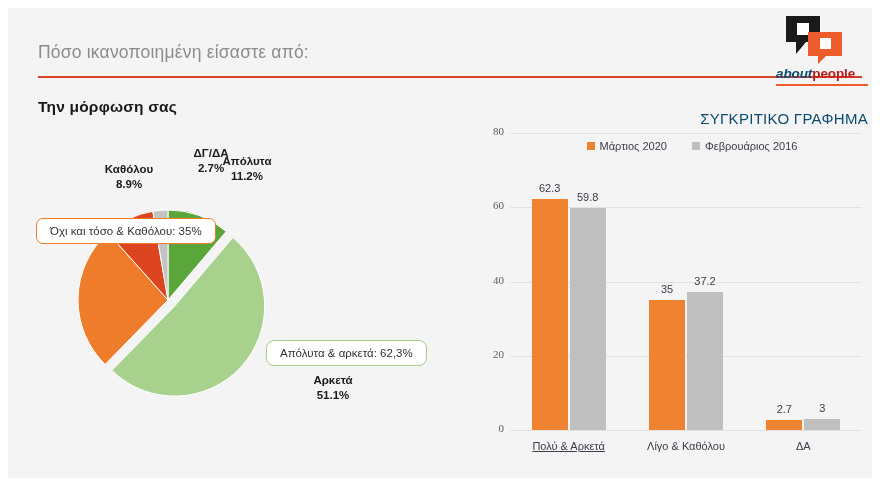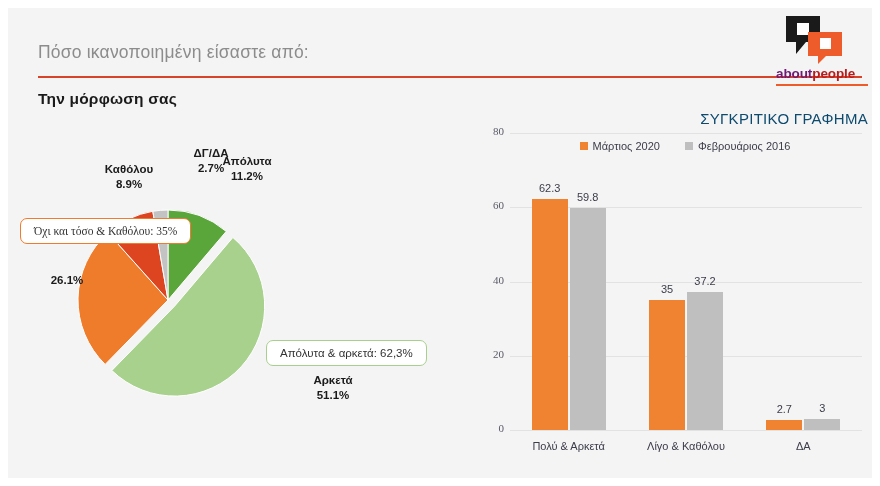--- a/index.html
+++ b/index.html
@@ -42,21 +42,21 @@
     position: absolute;
     left: 30px;
     top: 68px;
     width: 824px;
     height: 2px;
     background: #d8442a;
   }
   .header-subject {
     position: absolute;
     left: 30px;
-    top: 82px;
+    top: 90px;
     font-size: 15.5px;
     font-weight: bold;
     color: #1a1a1a;
     letter-spacing: .2px;
     white-space: nowrap;
   }
 
   
   .logo {
     position: absolute;
@@ -69,21 +69,21 @@
   .logo-word {
     position: absolute;
     left: 0px;
     top: 52px;
     width: 92px;
     font-size: 13.5px;
     font-weight: bold;
     letter-spacing: -0.1px;
     white-space: nowrap;
   }
-  .logo-word .about { color: #701a75; }
+  .logo-word .about { color: #0c4a6e; font-style: italic; }
   .logo-word .people { color: #b91c1c; }
   .logo-underline {
     position: absolute;
     left: 0px;
     top: 70px;
     width: 92px;
     height: 2px;
     background: #ef5c2b;
   }
 
@@ -135,21 +135,21 @@
     top: 6px;
     width: 350px;
     text-align: right;
     font-size: 15px;
     color: #0c4a6e;
     letter-spacing: .3px;
     white-space: nowrap;
   }
   .legend {
     position: absolute;
-    left: 32px;
+    left: 39px;
     top: 36px;
     width: 350px;
     text-align: center;
     font-size: 11px;
     color: #3c3c4a;
     white-space: nowrap;
   }
   .legend-item { display: inline-block; margin: 0 11px; }
   .legend-swatch {
     display: inline-block;
@@ -229,36 +229,35 @@
         <div>Απόλυτα</div>
         <div class="pct">11.2%</div>
       </div>
 
       <div class="pie-label" style="left:270px; top:255px; width:110px;">
         <div>Αρκετά</div>
         <div class="pct">51.1%</div>
       </div>
 
       <div class="pie-label" style="left:-6px; top:155px; width:130px;">
-        <div class="pct">26.1%</div>
       </div>
 
       <div class="pie-label" style="left:66px; top:44px; width:110px;">
         <div>Καθόλου</div>
         <div class="pct">8.9%</div>
       </div>
 
       <div class="pie-label" style="left:158px; top:28px; width:90px;">
         <div>ΔΓ/ΔΑ</div>
         <div class="pct">2.7%</div>
       </div>
 
-      <div class="callout callout-orange" style="left:12px; top:100px;font-family:Liberation Serif, serif;">Όχι και τόσο &amp; Καθόλου: 35%</div>
-
-      <div class="callout callout-green" style="left:258px; top:222px;">Απόλυτα &amp; αρκετά: 62,3%</div>
+      <div class="callout callout-orange" style="left:28px; top:100px;">Όχι και τόσο &amp; Καθόλου: 35%</div>
+
+      <div class="callout callout-green" style="left:258px; top:222px;border-radius:8px;">Απόλυτα &amp; αρκετά: 62,3%</div>
     </div>
 
     <div class="bar-panel">
       <div class="bar-title">ΣΥΓΚΡΙΤΙΚΟ ΓΡΑΦΗΜΑ</div>
 
       <div class="legend">
         <span class="legend-item">
           <span class="legend-swatch" id="sw0" style="background: rgb(239, 131, 49);"></span><span>Μάρτιος 2020</span>
         </span>
         <span class="legend-item">
@@ -274,21 +273,21 @@
           <div class="gridline" style="top: 177.5px;"></div>
           <div class="ytick" style="left: 0px; top: 169.5px;">40</div>
           <div class="gridline" style="top: 103.25px;"></div>
           <div class="ytick" style="left: 0px; top: 95.25px;">60</div>
           <div class="gridline" style="top: 29px;"></div>
           <div class="ytick" style="left: 0px; top: 21px;">80</div>
           <div class="bar bar-m" style="left: 53.6667px; top: 94.7113px; width: 36px; height: 231.289px; background: rgb(239, 131, 49);"></div>
           <div class="bar-value" style="left: 43.6667px; top: 77.7113px; width: 56px;">62.3</div>
           <div class="bar bar-f" style="left: 91.6667px; top: 103.993px; width: 36px; height: 222.007px; background: rgb(191, 191, 191);"></div>
           <div class="bar-value" style="left: 81.6667px; top: 86.9925px; width: 56px;">59.8</div>
-          <div class="cat-label" style="left: 20.6667px; top: 336px; width: 140px;">Πολύ &amp; Αρκετά</div>
+          <div class="cat-label" style="left: 20.6667px; top: 336px; width: 140px; text-decoration: underline;">Πολύ &amp; Αρκετά</div>
           <div class="bar bar-m" style="left: 171px; top: 196.062px; width: 36px; height: 129.938px; background: rgb(239, 131, 49);"></div>
           <div class="bar-value" style="left: 161px; top: 179.062px; width: 56px;">35</div>
           <div class="bar bar-f" style="left: 209px; top: 187.895px; width: 36px; height: 138.105px; background: rgb(191, 191, 191);"></div>
           <div class="bar-value" style="left: 199px; top: 170.895px; width: 56px;">37.2</div>
           <div class="cat-label" style="left: 138px; top: 336px; width: 140px;">Λίγο &amp; Καθόλου</div>
           <div class="bar bar-m" style="left: 288.333px; top: 315.976px; width: 36px; height: 10.0237px; background: rgb(239, 131, 49);"></div>
           <div class="bar-value" style="left: 278.333px; top: 298.976px; width: 56px;">2.7</div>
           <div class="bar bar-f" style="left: 326.333px; top: 314.863px; width: 36px; height: 11.1375px; background: rgb(191, 191, 191);"></div>
           <div class="bar-value" style="left: 316.333px; top: 297.863px; width: 56px;">3</div>
           <div class="cat-label" style="left: 255.333px; top: 336px; width: 140px;">ΔΑ</div>

